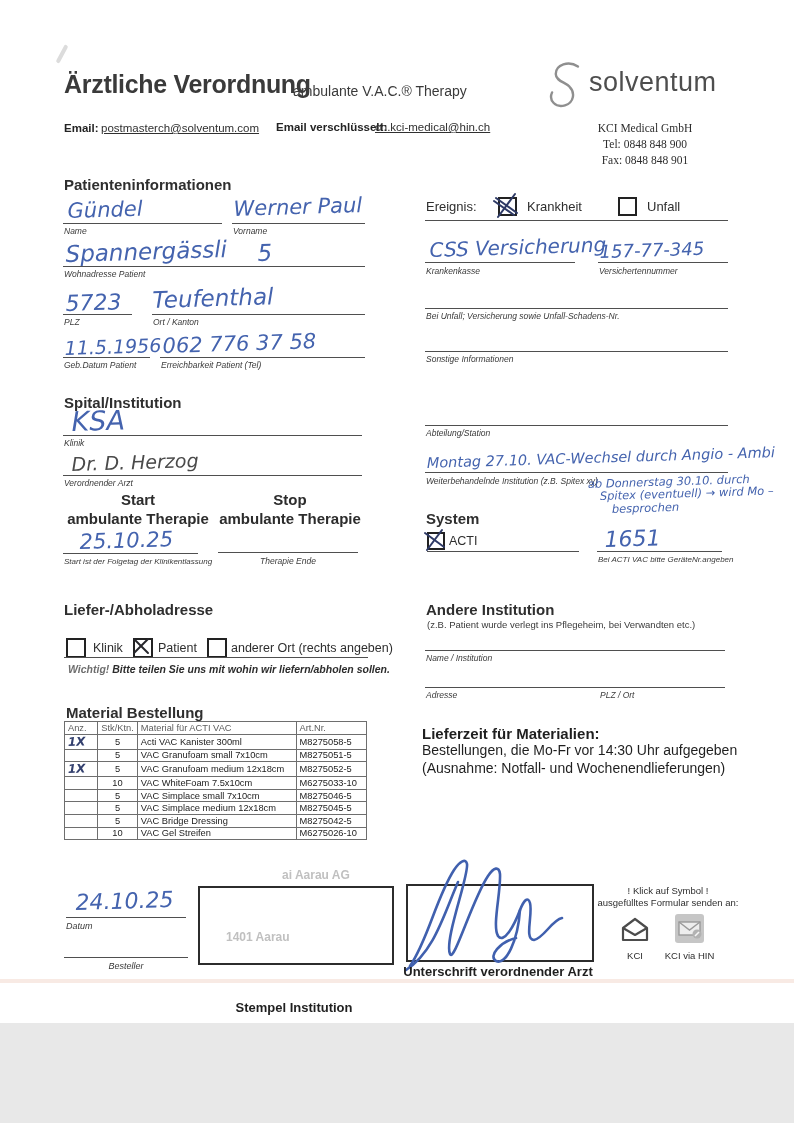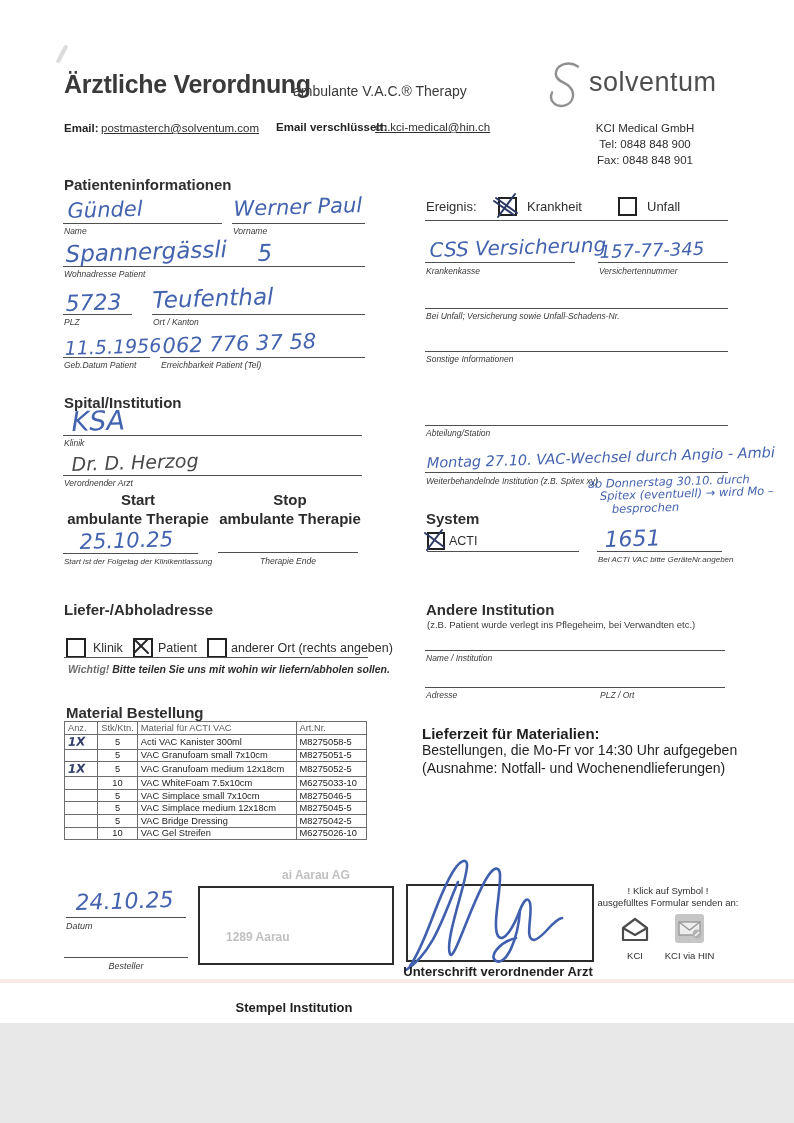--- a/index.html
+++ b/index.html
@@ -54,21 +54,21 @@
   <svg class="abs" style="left:546px;top:61px;" width="38" height="48" viewBox="0 0 40 52">
     <path d="M34,6 C24,-1 10,4 10,14 C10,22 21,23 25,28 C31,34 30,45 20,48 C10,51 2,43 6,34" fill="none" stroke="#8f8f8f" stroke-width="2.6" stroke-linecap="round"></path>
   </svg>
   <div class="abs logo-text" style="left:589px;top:67px;">solventum</div>
 
   <div class="abs emaillbl" style="left:64px;top:122px;">Email:</div>
   <div class="abs emaillink" style="left:101px;top:122px;">postmasterch@solventum.com</div>
   <div class="abs emaillbl" style="left:276px;top:121px;">Email verschlüsselt:</div>
   <div class="abs emaillink" style="left:375px;top:121px;">ch.kci-medical@hin.ch</div>
 
-  <div class="abs kci-block" style="left:560px;top:120px;width:170px;">
+  <div class="abs kci-block" style="left:560px;top:120px;width:170px;font-family:Liberation Serif, serif;">
     <div>KCI Medical GmbH</div>
     <div>Tel: 0848 848 900</div>
     <div>Fax: 0848 848 901</div>
   </div>
 
   <div class="abs sec" style="left:64px;top:176px;">Patienteninformationen</div>
 
   <div class="abs hw" style="left:68px;top:199px;font-size:21px;">Gündel</div>
   <div class="abs line" style="left:63px;top:223px;width:159px;"></div>
   <div class="abs lbl" style="left:64px;top:226px;">Name</div>
@@ -261,21 +261,21 @@
   </div>
 
   <div class="abs hw" style="left:76px;top:890px;font-size:22px;">24.10.25</div>
   <div class="abs line" style="left:66px;top:917px;width:120px;"></div>
   <div class="abs lbl" style="left:66px;top:921px;width:120px;text-align:left;font-size:9px;">Datum</div>
   <div class="abs line" style="left:64px;top:957px;width:124px;"></div>
   <div class="abs lbl" style="left:64px;top:961px;width:124px;text-align:center;font-size:9px;">Besteller</div>
 
   <div class="abs ghost" style="left:282px;top:868px;">ai Aarau AG</div>
   <div class="abs stampbox" style="left:198px;top:886px;width:192px;height:75px;">
-    <div class="abs ghost" style="left:26px;top:42px;">1289 Aarau</div>
+    <div class="abs ghost" style="left:26px;top:42px;">1401 Aarau</div>
   </div>
   <div class="abs blabel" style="left:198px;top:1000px;width:192px;">Stempel Institution</div>
 
   <div class="abs sigbox" style="left:406px;top:884px;width:184px;height:74px;"></div>
   <svg class="abs" style="left:400px;top:848px;overflow:visible;" width="200" height="125" viewBox="0 0 200 125">
     <g fill="none" stroke="#4060ae" stroke-width="2.6" stroke-linecap="round">
       <path d="M10,118 C28,92 36,50 54,22 C60,13 66,10 67,16 C69,28 44,92 50,106 C54,115 72,52 88,28 C94,19 99,18 100,26 C101,44 92,78 98,88 C104,96 114,78 120,62 C124,52 128,48 130,55 C133,66 124,92 134,92 C144,90 152,72 162,70"></path>
       <path d="M120,62 C118,92 106,118 96,113 C88,108 100,94 116,90"></path>
       <path d="M6,122 C34,104 44,66 58,34"></path>
     </g>

